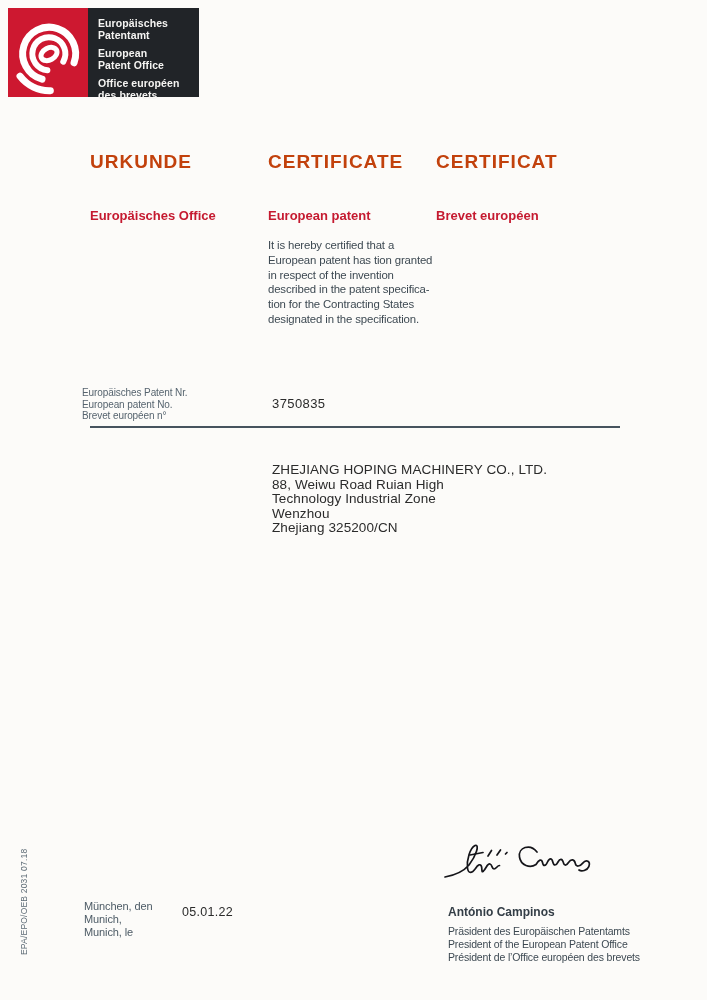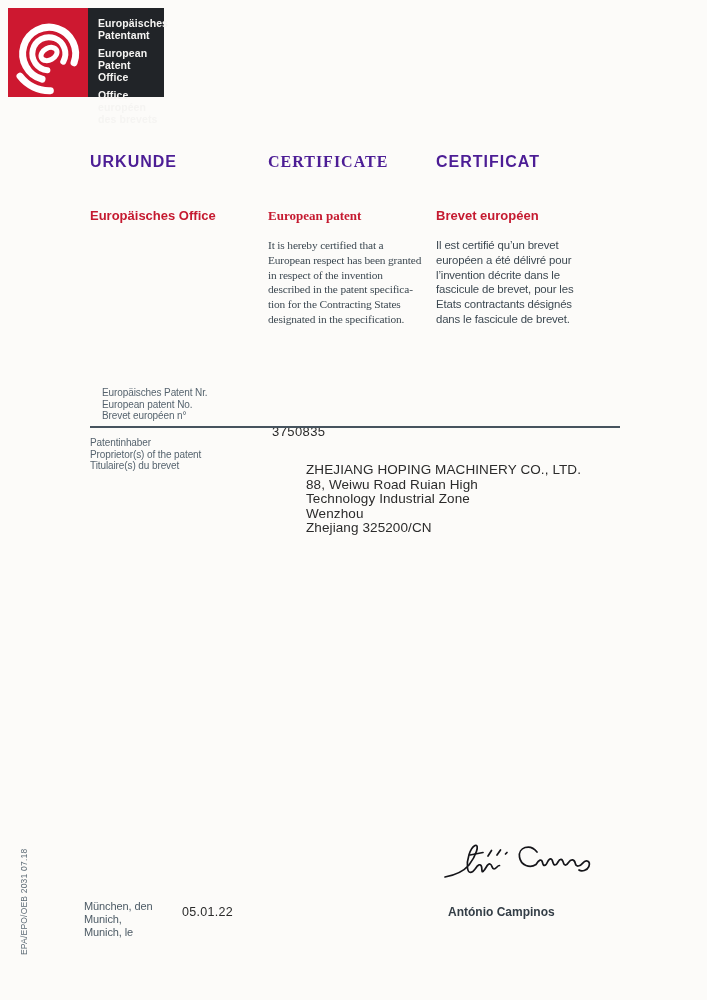--- a/index.html
+++ b/index.html
@@ -11,38 +11,38 @@
     font-family:"Liberation Sans", sans-serif;
     color:#3d4952;
     overflow:hidden;
     box-shadow:0 0 6px rgba(0,0,0,.2);
   }
   .pre{white-space:pre-line;}
 
   
   .logo{position:absolute;left:8px;top:8px;display:flex;}
   .logo-red{width:80px;height:89px;background:#cd1830;}
-  .logo-dark{width:76px;height:89px;background:#212428;box-sizing:border-box;padding:9px 0 4px 10px;}
+  .logo-dark{width:111px;height:89px;background:#212428;box-sizing:border-box;padding:9px 0 4px 10px;}
   .logo-dark .org{color:#f5f4f2;font-size:10.5px;line-height:12px;font-weight:bold;margin-bottom:6px;letter-spacing:.1px;}
 
   
   .col{position:absolute;top:152px;width:172px;}
-  .col.c1{left:90px;} .col.c2{left:268px;font-family:Liberation Serif, serif;} .col.c3{left:436px;}
-  .col .title{color:#4c1d95;font-weight:bold;font-size:16px;letter-spacing:1px;line-height:20px;}
+  .col.c1{left:90px;} .col.c2{left:268px;} .col.c3{left:436px;}
+  .col .title{color:#c2410c;font-weight:bold;font-size:19px;letter-spacing:1px;line-height:20px;}
   .col .subtitle{color:#c51a30;font-weight:bold;font-size:13px;line-height:16px;margin-top:36px;}
   .col .body{margin-top:14px;font-size:11.4px;line-height:14.8px;letter-spacing:-.15px;color:#3d4952;}
 
   
   .field-label{position:absolute;font-size:10px;line-height:11.5px;color:#56646f;letter-spacing:-.1px;}
   .inserted{position:absolute;font-family:"Liberation Sans", sans-serif;color:#2b2b2b;}
-  .patent-labels{left:102px;top:387px;}
-  .patent-value{left:272px;top:396px;font-size:13px;letter-spacing:.4px;margin-top:28px;}
+  .patent-labels{left:82px;top:387px;}
+  .patent-value{left:272px;top:396px;font-size:13px;letter-spacing:.4px;}
   .rule{position:absolute;left:90px;top:426px;width:530px;height:2px;background:#46535e;}
   .prop-labels{left:90px;top:437px;}
-  .prop-value{left:272px;top:463px;font-size:13.5px;line-height:14.5px;letter-spacing:.1px;margin-left:34px;}
+  .prop-value{left:272px;top:463px;font-size:13.5px;line-height:14.5px;letter-spacing:.1px;}
 
   
   .sig{position:absolute;left:448px;top:840px;width:210px;}
   .sig svg{display:block;margin-left:-6px;}
   .sig-name{font-weight:bold;font-size:12px;color:#333d46;margin-top:19px;}
   .sig-titles{font-size:10.5px;line-height:13px;letter-spacing:-.15px;color:#3d4952;margin-top:6px;}
 
   
   .place{left:84px;top:900px;font-size:11px;line-height:12.8px;color:#4c5a65;}
   .date-value{left:182px;top:905px;font-size:12.5px;letter-spacing:.3px;}
@@ -81,65 +81,59 @@
   </div>
 
   <div class="col c1">
     <div class="title">URKUNDE</div>
     <div class="subtitle">Europäisches Office</div>
   </div>
   <div class="col c2">
     <div class="title">CERTIFICATE</div>
     <div class="subtitle">European patent</div>
     <div class="body pre">It is hereby certified that a
-European respect has been granted
+European patent has tion granted
 in respect of the invention
 described in the patent specifica-
 tion for the Contracting States
 designated in the specification.</div>
   </div>
   <div class="col c3">
     <div class="title">CERTIFICAT</div>
     <div class="subtitle">Brevet européen</div>
-    <div class="body pre">Il est certifié qu’un brevet
-européen a été délivré pour
-l’invention décrite dans le
-fascicule de brevet, pour les
-Etats contractants désignés
-dans le fascicule de brevet.</div>
   </div>
 
   <div class="field-label patent-labels pre">Europäisches Patent Nr.
 European patent No.
 Brevet européen n°</div>
   <div class="inserted patent-value">3750835</div>
 
   <div class="rule"></div>
 
-  <div class="field-label prop-labels pre">Patentinhaber
-Proprietor(s) of the patent
-Titulaire(s) du brevet</div>
   <div class="inserted prop-value pre">ZHEJIANG HOPING MACHINERY CO., LTD.
 88, Weiwu Road Ruian High
 Technology Industrial Zone
 Wenzhou
 Zhejiang 325200/CN</div>
 
   <div class="sig">
     <svg width="176" height="46" viewBox="0 0 176 46" aria-hidden="true">
       <g stroke="#15151a" stroke-width="1.7" fill="none" stroke-linecap="round" stroke-linejoin="round">
         <path d="M3,37 C14,35 21,32 27,25 C34,16 38,4 33,5.5 C28,8 24.5,20 25.5,28 C26.2,34 30,33.5 33.5,28.5 C36,24.5 38.5,23.5 39.5,26.5 C40.3,29.5 39.2,33 41.5,31 C44.5,28 45,23.5 48,24 C50.3,24.5 49.7,29 52,29 C54.3,29 55.2,25.5 57.5,25.5"></path>
         <path d="M28,15 L41,12.5"></path>
         <path d="M46,16 L49.5,10.5"></path>
         <path d="M55,15 L58.5,10"></path>
         <path d="M63.5,14 L65,12.5"></path>
         <path d="M95,12 C88,3 76,7.5 77.5,17 C78.8,25.5 88,28.5 94,24.5 C97,19.5 99.5,18.5 100.5,22.5 C101.3,26.5 103.5,26.5 105.5,22 C107.5,17.8 109.8,18 110.8,22 C111.8,26 114,26 116,22 C118,18.2 120.3,18.6 121.3,22.4 C122.2,26 124.5,25.8 126.5,22.5 C129.3,18.2 132.5,19.4 133.3,23.4 C134.1,27.4 138,26.4 140.5,23.4 C144.5,18.6 148.8,21.6 146.8,26.6 C145.2,30.6 139.5,32 137,30"></path>
       </g>
     </svg>
     <div class="sig-name">António Campinos</div>
+    <div class="sig-titles pre">Präsident des Europäischen Patentamts
+President of the European Patent Office
+Président de l’Office européen des brevets</div>
   </div>
 
   <div class="field-label place pre">München, den
 Munich,
 Munich, le</div>
   <div class="inserted date-value">05.01.22</div>
 
   <div class="form-no">EPA/EPO/OEB 2031 07.18</div>
 
 </div>

